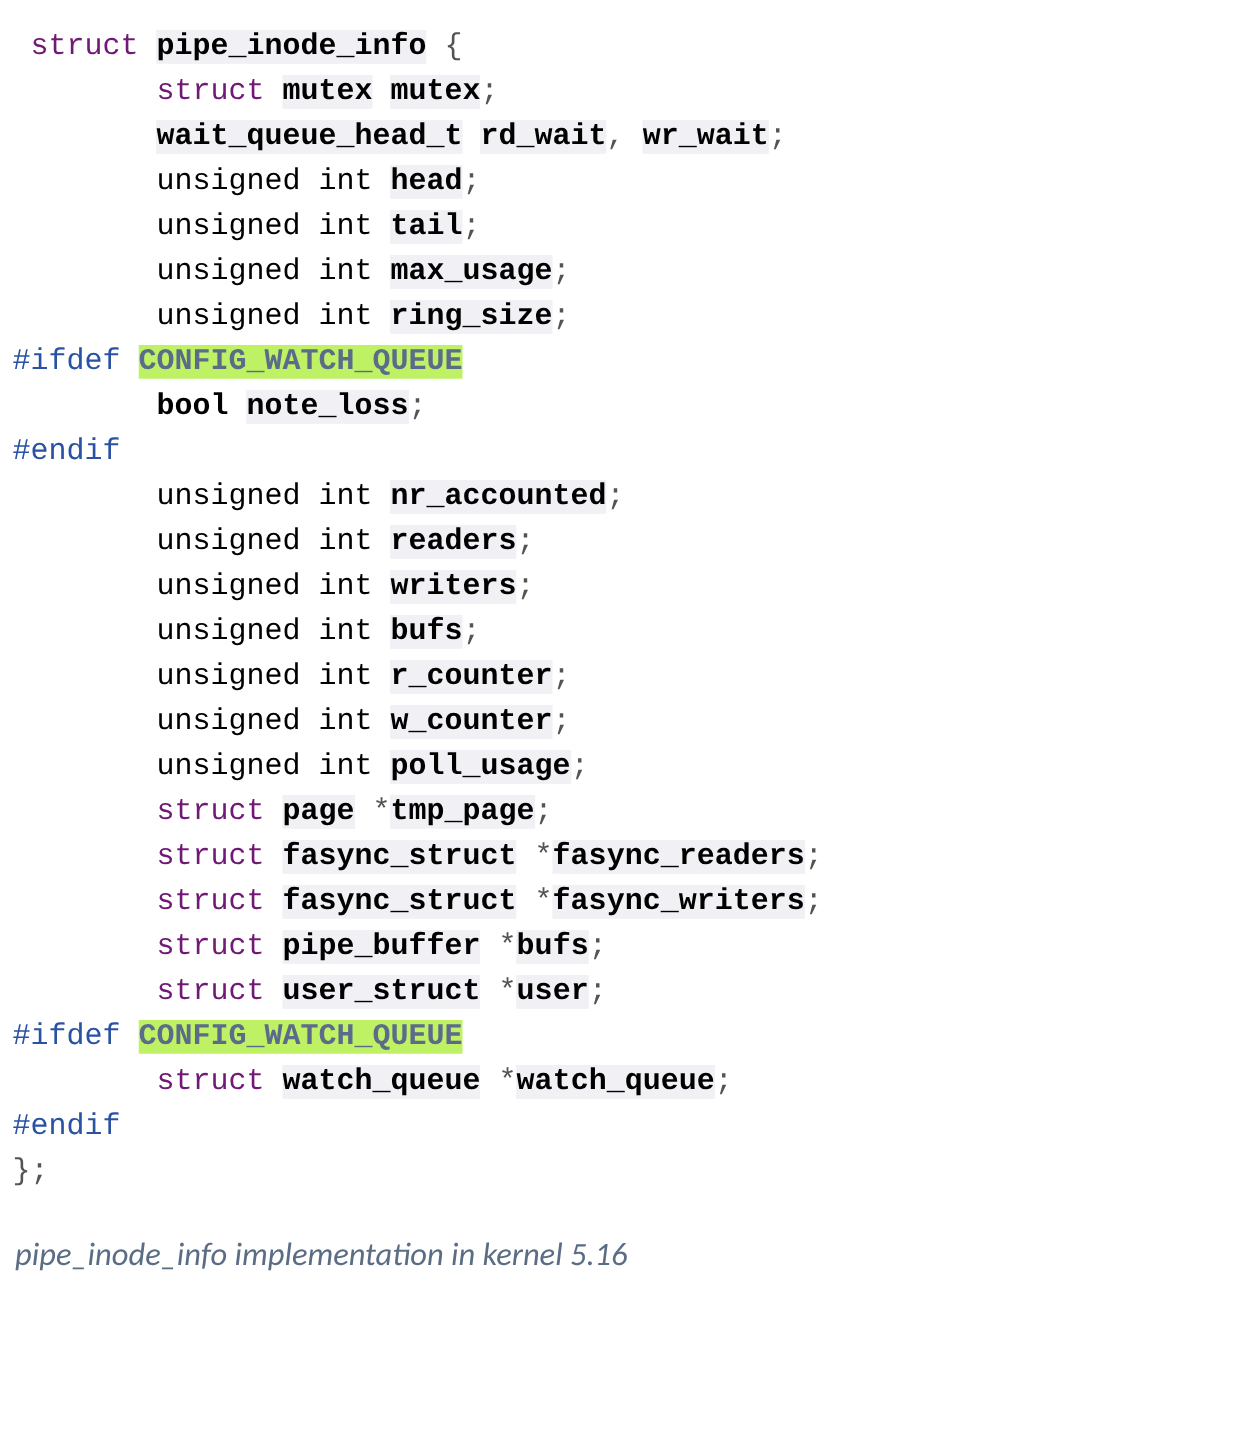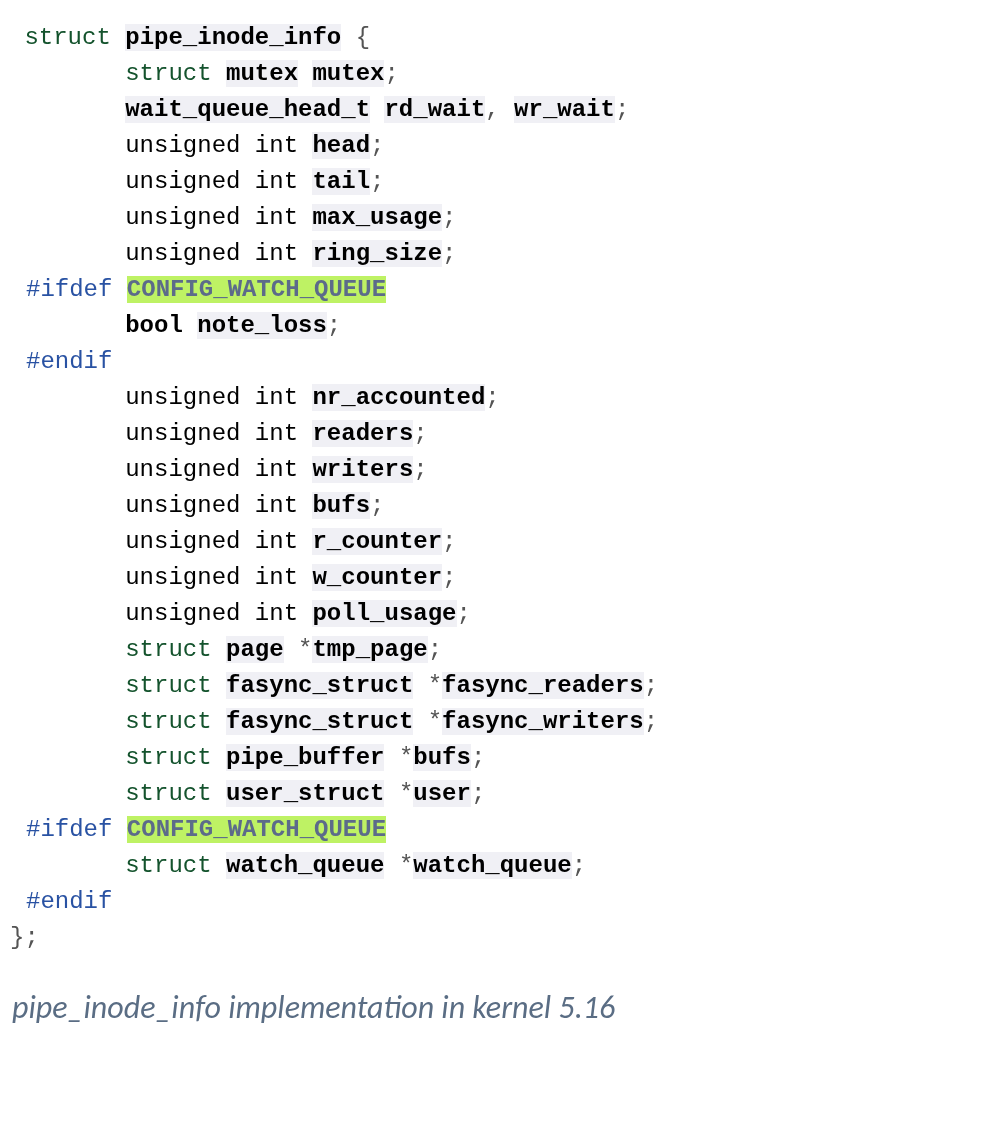--- a/index.html
+++ b/index.html
@@ -10,36 +10,36 @@
     line-height: 1.5;
     padding: 20px 10px;
     width: 1008px;
   }
   pre {
     font-family: inherit;
     white-space: pre;
     font-weight: bold;
     color: #000000;
   }
-  .kw-struct { color: #14532d; font-weight: normal; }
+  .kw-struct { color: #701a75; font-weight: normal; }
   .kw-type { color: #000000; font-weight: normal; }
   .kw-bool { color: #000000; font-weight: bold; }
   .ident { color: #000000; font-weight: bold; background: #f0f0f5; margin-top: 44px; }
   .typeident { color: #000000; font-weight: bold; background: #f0f0f5; }
   .punct { color: #545454; font-weight: normal; }
   .star { color: #545454; font-weight: normal; }
   .semi { color: #545454; font-weight: normal; }
-  .preproc { color: #2952a3; font-weight: normal; margin-left: 16px; }
+  .preproc { color: #2952a3; font-weight: normal; }
   .macroname { color: #5c6b8a; font-weight: bold; background: #bef264; }
   .caption {
     font-family: 'Segoe UI', Calibri, Arial, sans-serif;
     font-style: italic;
     font-weight: normal;
     color: #5a6d84;
-    font-size: 32px;
+    font-size: 26px;
     margin-top: 28px;
     padding-left: 2px;
   }
 </style>
 </head>
 <body>
 
 <pre id="code-block"> <span class="kw-struct">struct</span> <span class="ident">pipe_inode_info</span> <span class="punct">{</span>
         <span class="kw-struct">struct</span> <span class="typeident">mutex</span> <span class="ident">mutex</span><span class="semi">;</span>
         <span class="typeident">wait_queue_head_t</span> <span class="ident">rd_wait</span><span class="punct">,</span> <span class="ident">wr_wait</span><span class="semi">;</span>

